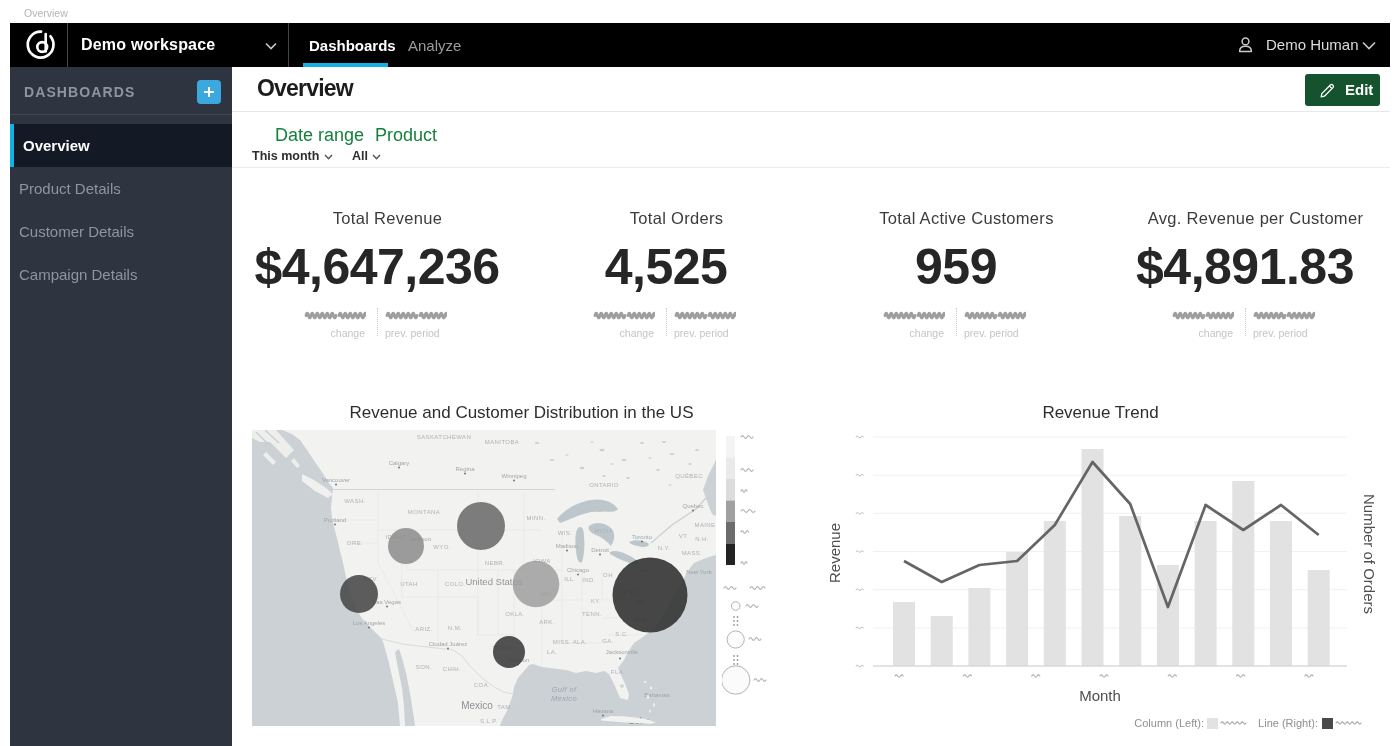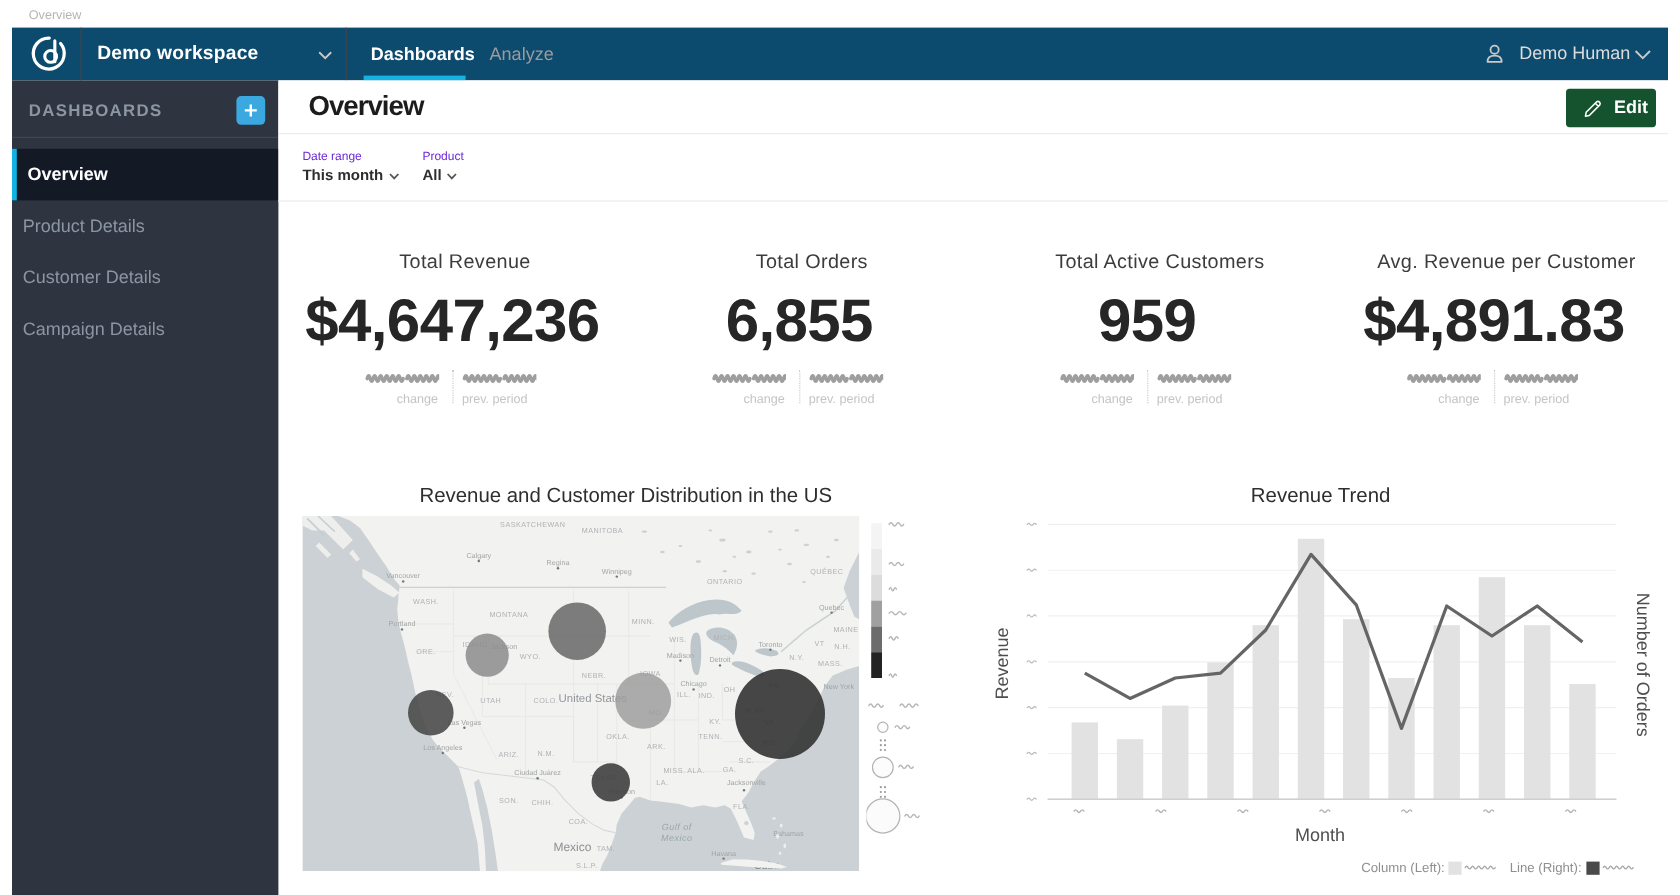--- a/index.html
+++ b/index.html
@@ -2,21 +2,21 @@
 <html><head>
 <meta charset="utf-8">
 <style>
   * { margin:0; padding:0; box-sizing:border-box; }
   html,body { width:1400px; height:746px; background:#fff; font-family:"Liberation Sans", sans-serif; }
   .page { position:relative; width:1400px; height:746px; background:#fff; overflow:hidden; }
   .abs { position:absolute; }
   .print-title { position:absolute; left:24px; top:7px; font-size:10.5px; color:#b4b4b4; }
 
   
-  .topbar { position:absolute; left:10px; top:23px; width:1380px; height:44px; background:#0c4a6e; }
+  .topbar { position:absolute; left:10px; top:23px; width:1380px; height:44px; background:#000000; }
   .tb-div { position:absolute; top:0; width:1px; height:44px; background:#454547; }
   .ws-name { position:absolute; left:71px; top:0; height:44px; line-height:44px; color:#fff; font-size:16px; font-weight:600; letter-spacing:.2px; }
   .tab { position:absolute; top:0; height:44px; line-height:46px; font-size:15px; }
   .tab.active { color:#fff; font-weight:700; }
   .tab.idle { color:#9b9b9d; }
   .tab-underline { position:absolute; left:293px; top:40px; width:85px; height:4px; background:#14b2e2; }
   .user-name { position:absolute; top:0; height:44px; line-height:44px; color:#dcdcdc; font-size:15px; }
 
   
   .sidebar { position:absolute; left:10px; top:67px; width:222px; height:679px; background:#2f3540; }
@@ -28,21 +28,21 @@
   .sb-item.active { background:#131a26; color:#fff; font-weight:700; border-left:4px solid #14b2e2; padding-left:9px; }
 
   
   .titlebar { position:absolute; left:232px; top:67px; width:1158px; height:45px; background:#fff; border-bottom:1px solid #e4e8e9; }
   .pg-title { position:absolute; left:25px; top:8px; font-size:23px; font-weight:600; color:#1c1c1c; letter-spacing:-0.8px; }
   .edit-btn { position:absolute; right:10px; top:7px; width:75px; height:32px; background:#14532d; border-radius:3px; color:#fff; font-weight:700; font-size:15px; }
   .edit-btn span { position:absolute; left:40px; top:7px; }
 
   .filterbar { position:absolute; left:232px; top:112px; width:1158px; height:56px; background:#fff; border-bottom:1px solid #ececec; }
   .flt { position:absolute; top:13px; }
-  .flt .lab { font-size:10px; color:#6d28d9; margin-bottom:3px; }
+  .flt .lab { font-size:18px; color:#15803d; margin-bottom:3px;margin-left:23px; }
   .flt .val { font-size:12.5px; font-weight:700; color:#2e2e2e; }
 
   
   .kpi { position:absolute; top:168px; width:290px; height:190px; text-align:center; }
   .kpi .kt { position:absolute; top:41px; width:100%; font-size:16.5px; color:#3c3c3c; letter-spacing:.3px;padding-left:21px; }
   .kpi .kv { position:absolute; top:70px; width:100%; font-size:50px; font-weight:700; color:#262626; letter-spacing:-0.5px; }
   .kpi .sub { position:absolute; top:137px; width:100%; height:34px; }
   .kpi .sep { position:absolute; left:50%; top:3px; height:28px; border-left:1px dotted #cccccc; }
   .kpi .lbl { position:absolute; top:22px; font-size:10.5px; color:#c4c4c4; }
   .kpi .lbl.l { right:50%; margin-right:12px; }
@@ -137,21 +137,21 @@
           <path class="sqw" d="M2 7.5 Q3.25 2.9 4.5 7.5 T7 7.5 T9.5 7.5 T12 7.5 T14.5 7.5 T17 7.5 T19.5 7.5 T22 7.5 T24.5 7.5 T27 7.5 T29.5 7.5 T32 7.5"></path>
           <path class="sqw" d="M35 7.5 Q36.25 2.9 37.5 7.5 T40 7.5 T42.5 7.5 T45 7.5 T47.5 7.5 T50 7.5 T52.5 7.5 T55 7.5 T57.5 7.5 T60 7.5 T62.5 7.5"></path>
         </svg>
         <div class="sep"></div>
         <div class="lbl l">change</div>
         <div class="lbl r">prev. period</div>
       </div>
   </div>
   <div class="kpi" style="left:521px;">
     <div class="kt">Total Orders</div>
-    <div class="kv">6,855</div>
+    <div class="kv">4,525</div>
     <div class="sub">
         <svg class="sq l" width="62" height="12" viewBox="0 0 62 12">
           <path class="sqw" d="M2 7.5 Q3.25 2.9 4.5 7.5 T7 7.5 T9.5 7.5 T12 7.5 T14.5 7.5 T17 7.5 T19.5 7.5 T22 7.5 T24.5 7.5 T27 7.5 T29.5 7.5 T32 7.5"></path>
           <path class="sqw" d="M35 7.5 Q36.25 2.9 37.5 7.5 T40 7.5 T42.5 7.5 T45 7.5 T47.5 7.5 T50 7.5 T52.5 7.5 T55 7.5 T57.5 7.5 T60 7.5 T62.5 7.5"></path>
         </svg>
         <svg class="sq r" width="62" height="12" viewBox="0 0 62 12">
           <path class="sqw" d="M2 7.5 Q3.25 2.9 4.5 7.5 T7 7.5 T9.5 7.5 T12 7.5 T14.5 7.5 T17 7.5 T19.5 7.5 T22 7.5 T24.5 7.5 T27 7.5 T29.5 7.5 T32 7.5"></path>
           <path class="sqw" d="M35 7.5 Q36.25 2.9 37.5 7.5 T40 7.5 T42.5 7.5 T45 7.5 T47.5 7.5 T50 7.5 T52.5 7.5 T55 7.5 T57.5 7.5 T60 7.5 T62.5 7.5"></path>
         </svg>
         <div class="sep"></div>

